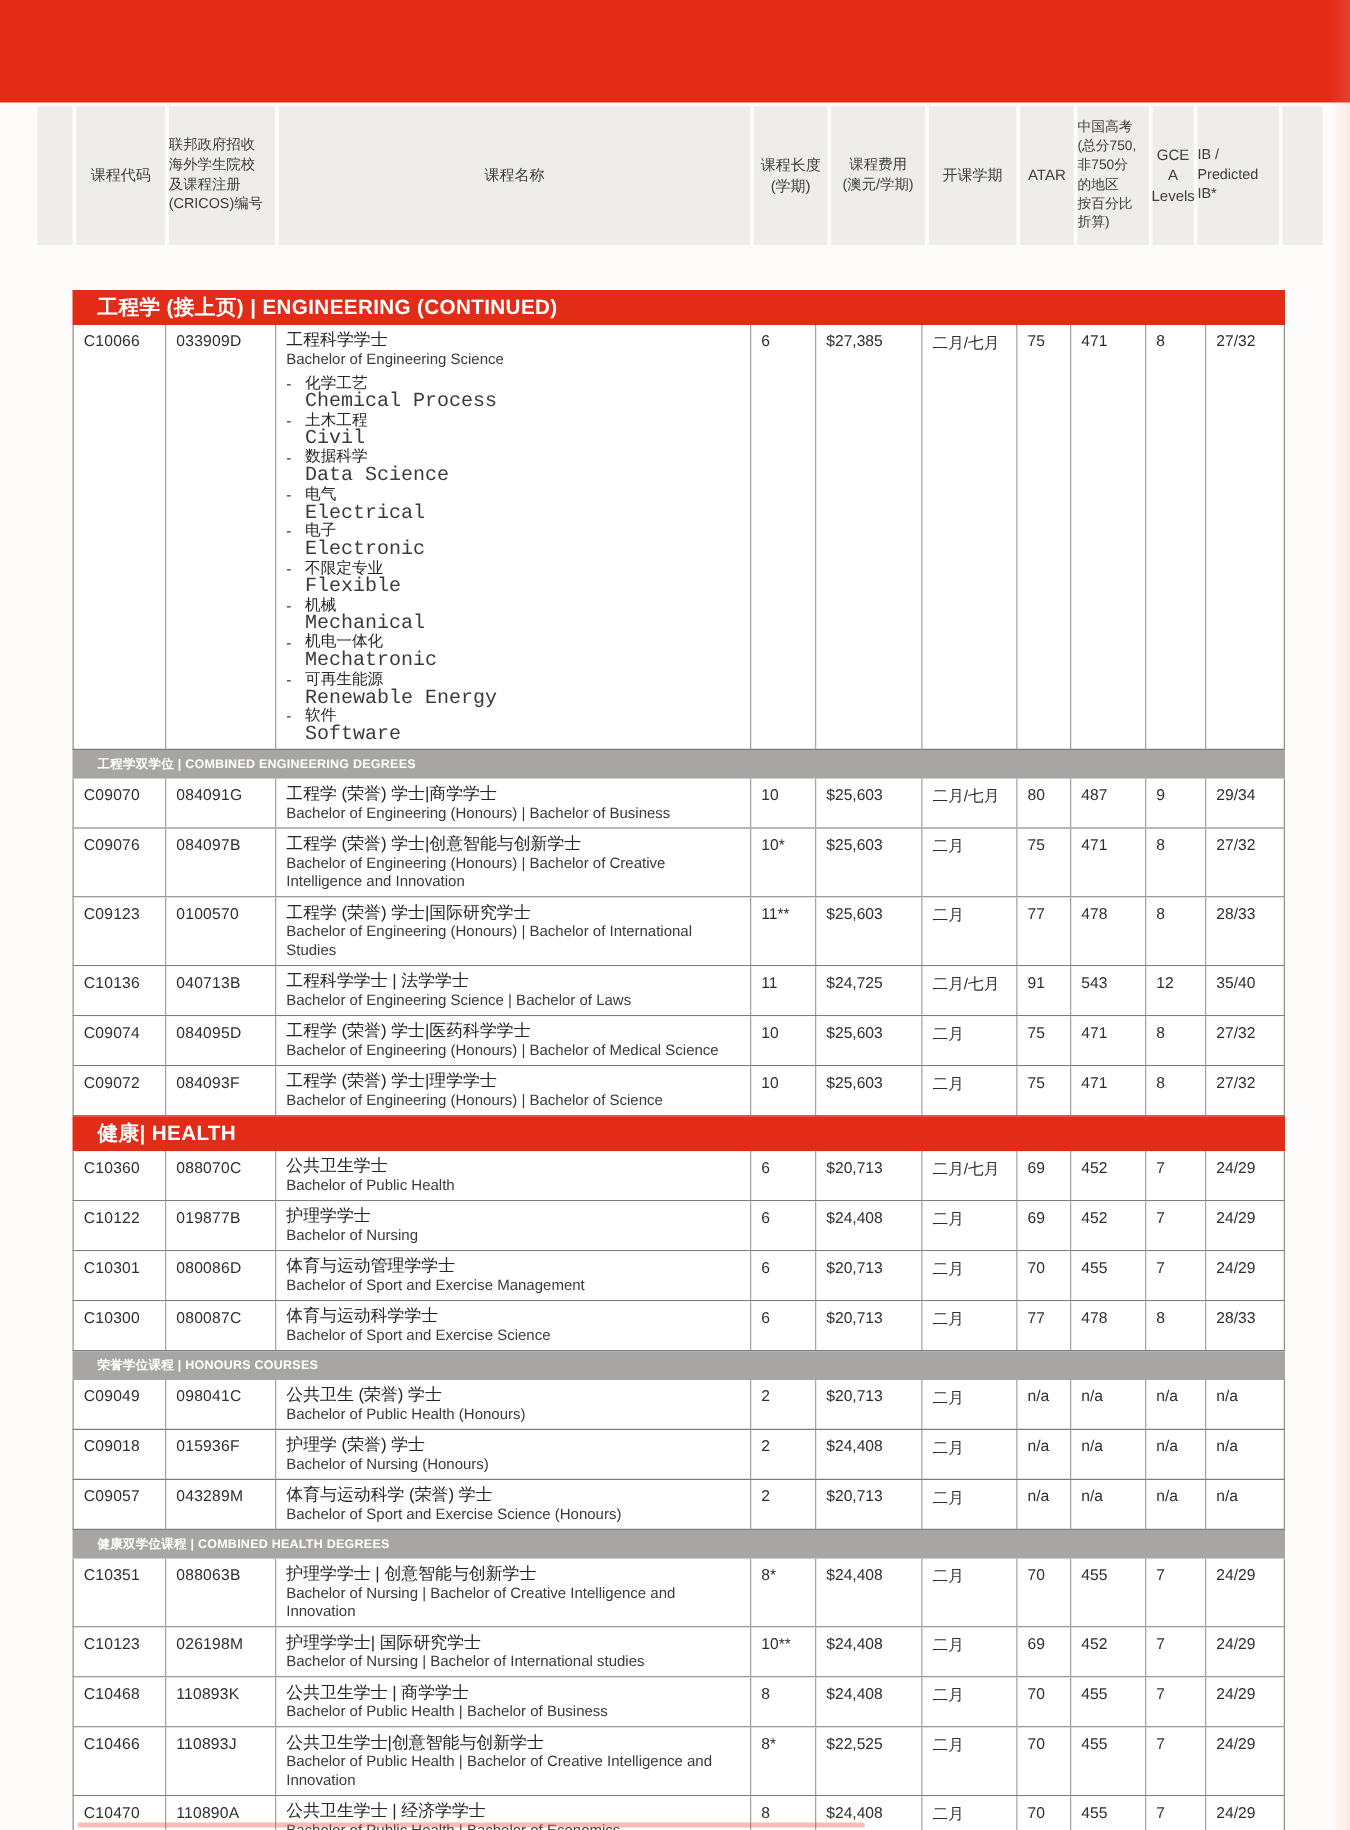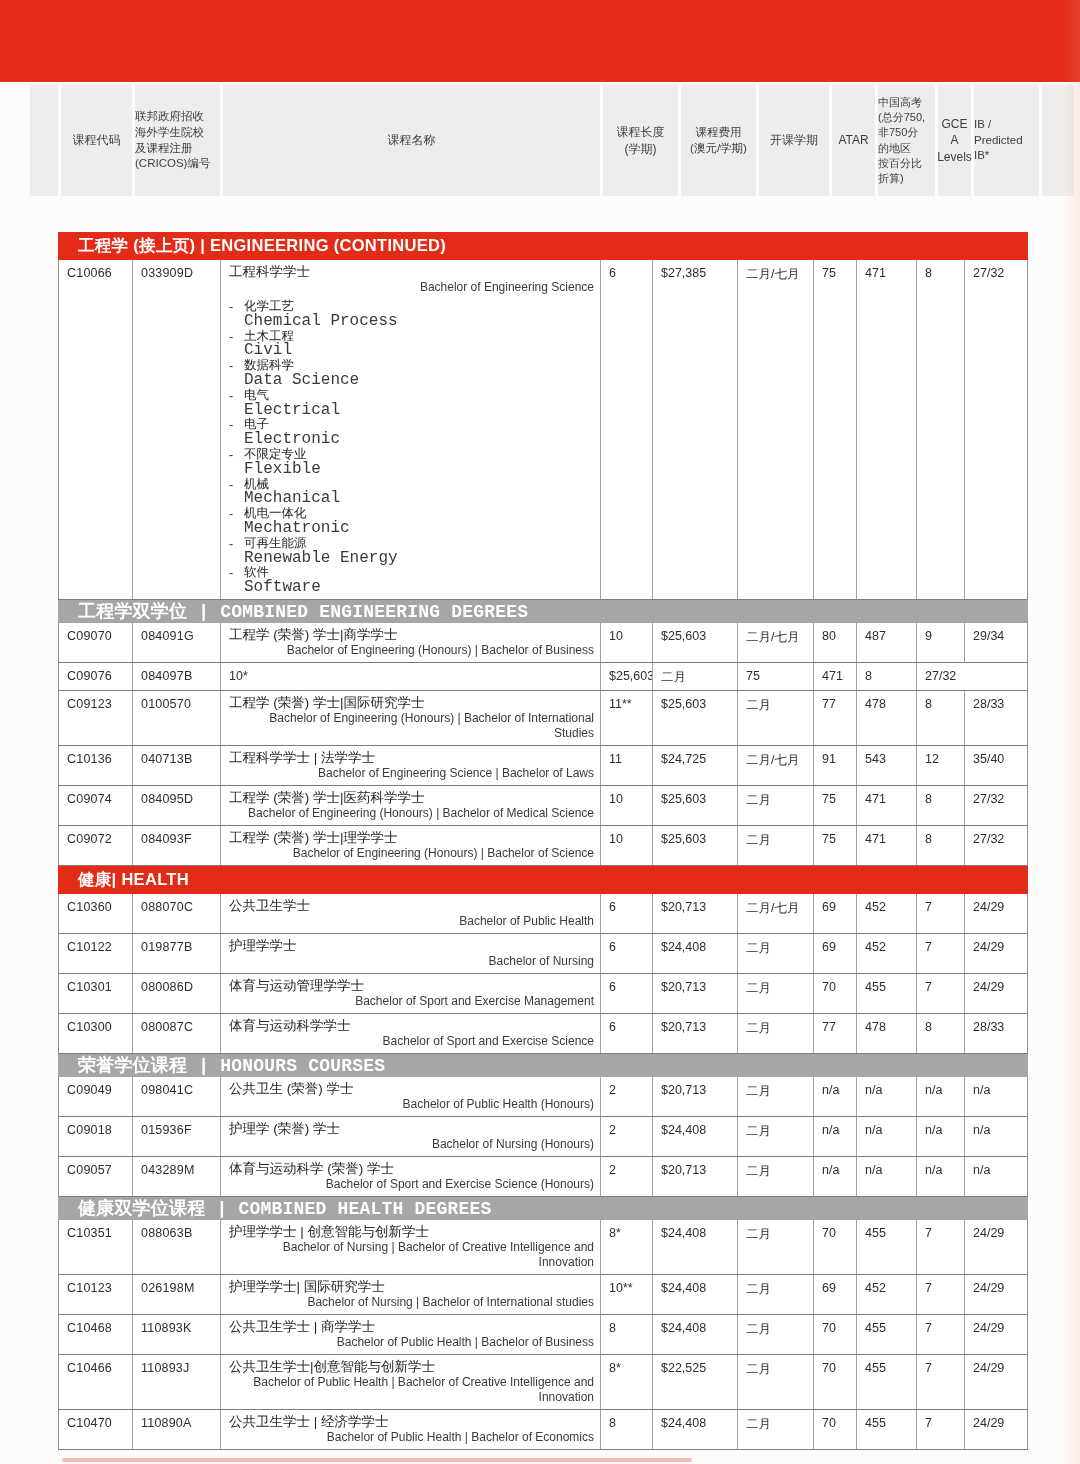--- a/index.html
+++ b/index.html
@@ -7,38 +7,38 @@
   .page{position:relative;width:1080px;height:1464px;background:#fdfcfa;overflow:hidden;margin:0 auto;}
 
   
   .banner{position:absolute;left:0;top:0;width:1080px;height:82px;background:#e22c18;}
 
   
   .colhead{position:absolute;left:30px;top:85px;height:111px;display:flex;gap:3px;}
   .hcell{box-sizing:border-box;background:#eeedeb;color:#3e3e3e;font-size:12px;line-height:1.38;
          display:flex;align-items:center;justify-content:center;text-align:center;white-space:pre-line;}
   .hcell.left{justify-content:flex-start;text-align:left;padding-left:0;}
-  .h0{width:28px}.h1{width:71px}.h2{width:85px;font-size:11.5px}.h3{width:377px}.h4{width:75px}
+  .h0{width:28px}.h1{width:71px}.h2{width:85px;font-size:11.5px}.h3{width:377px}.h4{width:59px}
   .h5{width:75px;font-size:11.5px}.h6{width:70px}.h7{width:43px}.h8{width:57px;font-size:11px}
   .h9{width:33px}.h10{width:65px;font-size:11.5px}.h11{width:32px}
 
   
   .coursetable{position:absolute;left:58px;top:232px;width:970px;}
   .secbar{color:#ffffff;font-weight:bold;display:flex;align-items:center;padding-left:20px;box-sizing:border-box;}
   .secbar.red{background:#e22c18;height:28px;font-size:16.5px;letter-spacing:.3px;}
-  .secbar.gray{background:#a7a6a4;height:23px;font-size:18px;letter-spacing:.2px;font-family:Liberation Mono, monospace;}
+  .secbar.gray{background:#a7a6a4;height:23px;font-size:10px;letter-spacing:.2px;}
 
   .row{display:grid;grid-template-columns:74px 88px 380px 52px 85px 76px 43px 60px 48px 64px;
        background:#ffffff;border-left:1px solid #909090;border-right:1px solid #909090;border-bottom:1px solid #7d7d7d;}
   .cell{box-sizing:border-box;border-right:1px solid #a3a3a3;padding:4px 6px 4px 8px;
         font-size:12.5px;color:#2e2e2e;overflow:hidden;}
   .cell:last-child{border-right:none;}
   .cell.code,.cell.cricos{letter-spacing:.2px;padding-top:6px;}
   .name .zh{font-size:13.5px;line-height:16px;color:#262626;}
-  .name .en{font-size:12px;line-height:15px;color:#3a3a3a;text-align:right;}
+  .name .en{font-size:12px;line-height:15px;color:#3a3a3a;}
   .cell.val{padding-top:6px;}
   .majors{margin-top:6px;}
   .major{display:flex;margin-top:2px;}
   .dash{width:15px;flex:0 0 15px;font-size:12.5px;line-height:13.8px;color:#333;}
   .mtext{display:block;font-family:Liberation Mono, monospace;}
   .mzh{display:block;font-size:12.5px;line-height:13.8px;color:#262626;}
   .men{display:block;font-size:16px;line-height:13.8px;color:#3a3a3a;}
 
   
   .smear{position:absolute;left:62px;top:1458px;width:630px;height:4px;background:rgba(231,80,60,.38);border-radius:2px;}
@@ -181,20 +181,24 @@
         <div class="cell val fee">$25,603</div>
         <div class="cell val intake">二月/七月</div>
         <div class="cell val atar">80</div>
         <div class="cell val gaokao">487</div>
         <div class="cell val gce">9</div>
         <div class="cell val ib">29/34</div>
       </div>
       <div class="row">
         <div class="cell code">C09076</div>
         <div class="cell cricos">084097B</div>
+        <div class="cell name">
+          <div class="zh">工程学 (荣誉) 学士|创意智能与创新学士</div>
+          <div class="en">Bachelor of Engineering (Honours) | Bachelor of Creative Intelligence and Innovation</div>
+        </div>
         <div class="cell val length">10*</div>
         <div class="cell val fee">$25,603</div>
         <div class="cell val intake">二月</div>
         <div class="cell val atar">75</div>
         <div class="cell val gaokao">471</div>
         <div class="cell val gce">8</div>
         <div class="cell val ib">27/32</div>
       </div>
       <div class="row">
         <div class="cell code">C09123</div>

